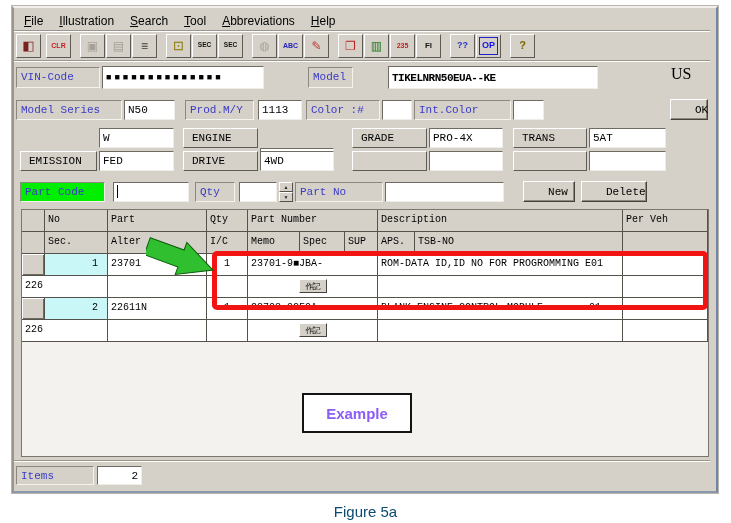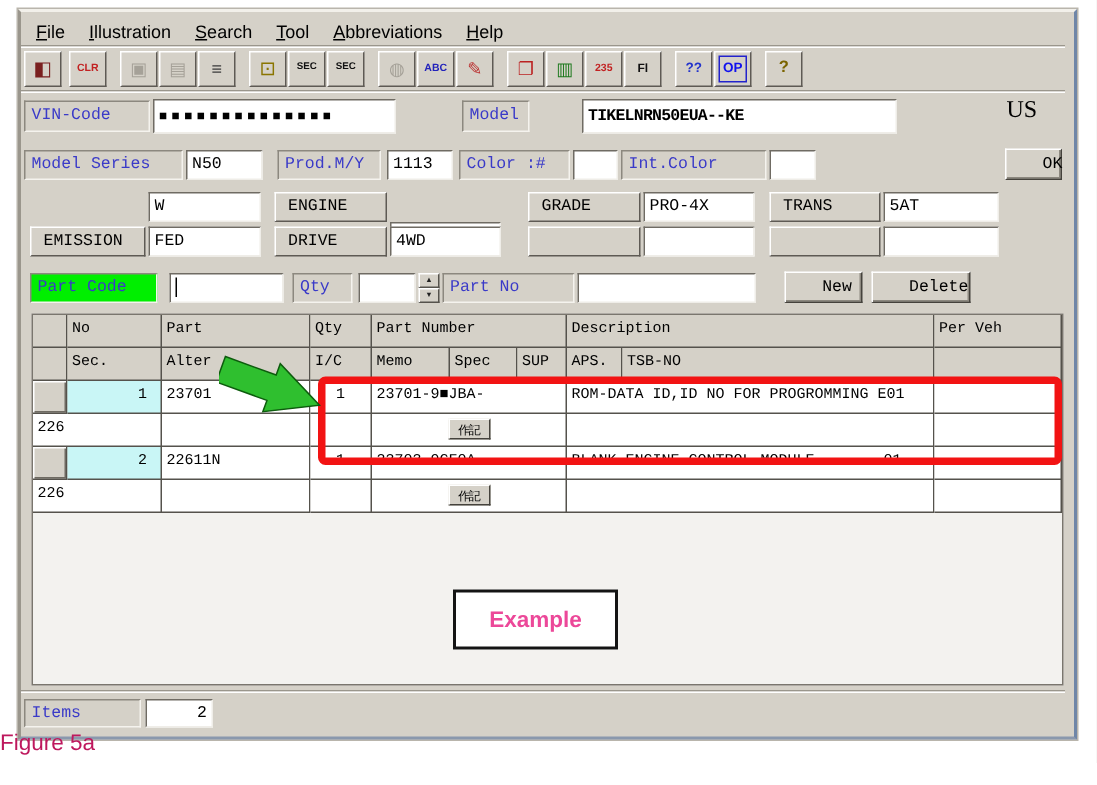--- a/index.html
+++ b/index.html
@@ -68,22 +68,22 @@
       letter-spacing:-1px;overflow:hidden;padding:0;color:#000;}
   .groove{position:absolute;left:14px;width:696px;height:0;border-top:1px solid #9a968c;border-bottom:1px solid #fff;}
   
   .redbox{position:absolute;left:212px;top:251px;width:496px;height:59px;border:5px solid #f21313;
       border-radius:5px;z-index:40;box-sizing:border-box;}
   .stepbox{position:absolute;left:122px;top:211px;width:60px;height:45px;background:#fff;border:2px solid #141414;
       z-index:60;text-align:center;font-size:13px;color:#000;line-height:20px;box-sizing:border-box;}
   .arrow-svg{position:absolute;left:146px;top:236px;z-index:50;}
   .examplebox{position:absolute;left:302px;top:393px;width:110px;height:40px;background:#fff;border:2px solid #141414;
       z-index:30;display:flex;align-items:center;justify-content:center;font-size:15px;font-weight:bold;
-      color:#ec4899;box-sizing:border-box;}
-  .figcap{position:absolute;left:0;top:487px;width:731px;text-align:left;font-size:15px;color:#be185d;}
+      color:#8b5cf6;box-sizing:border-box;}
+  .figcap{position:absolute;left:0;top:503px;width:731px;text-align:center;font-size:15px;color:#0c4a6e;}
 </style>
 </head>
 <body>
 
 <div class="canvas">
   <div class="app-window"></div>
 
   <div class="menubar">
     <span class="menu-item"><u>F</u>ile</span>
     <span class="menu-item"><u>I</u>llustration</span>

